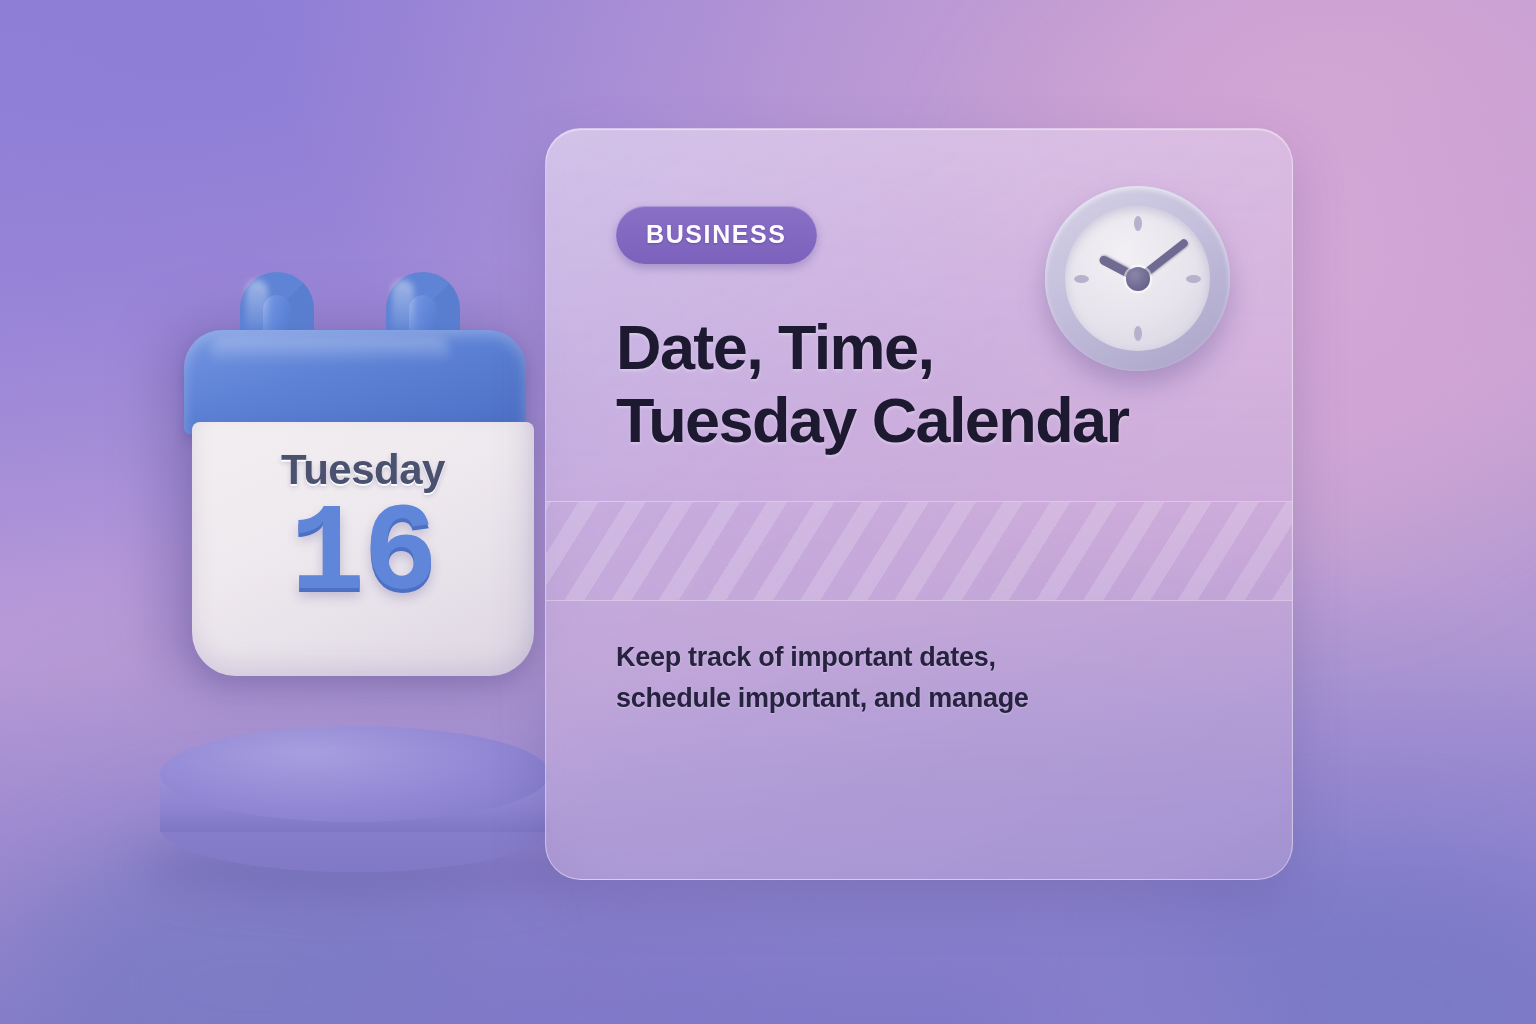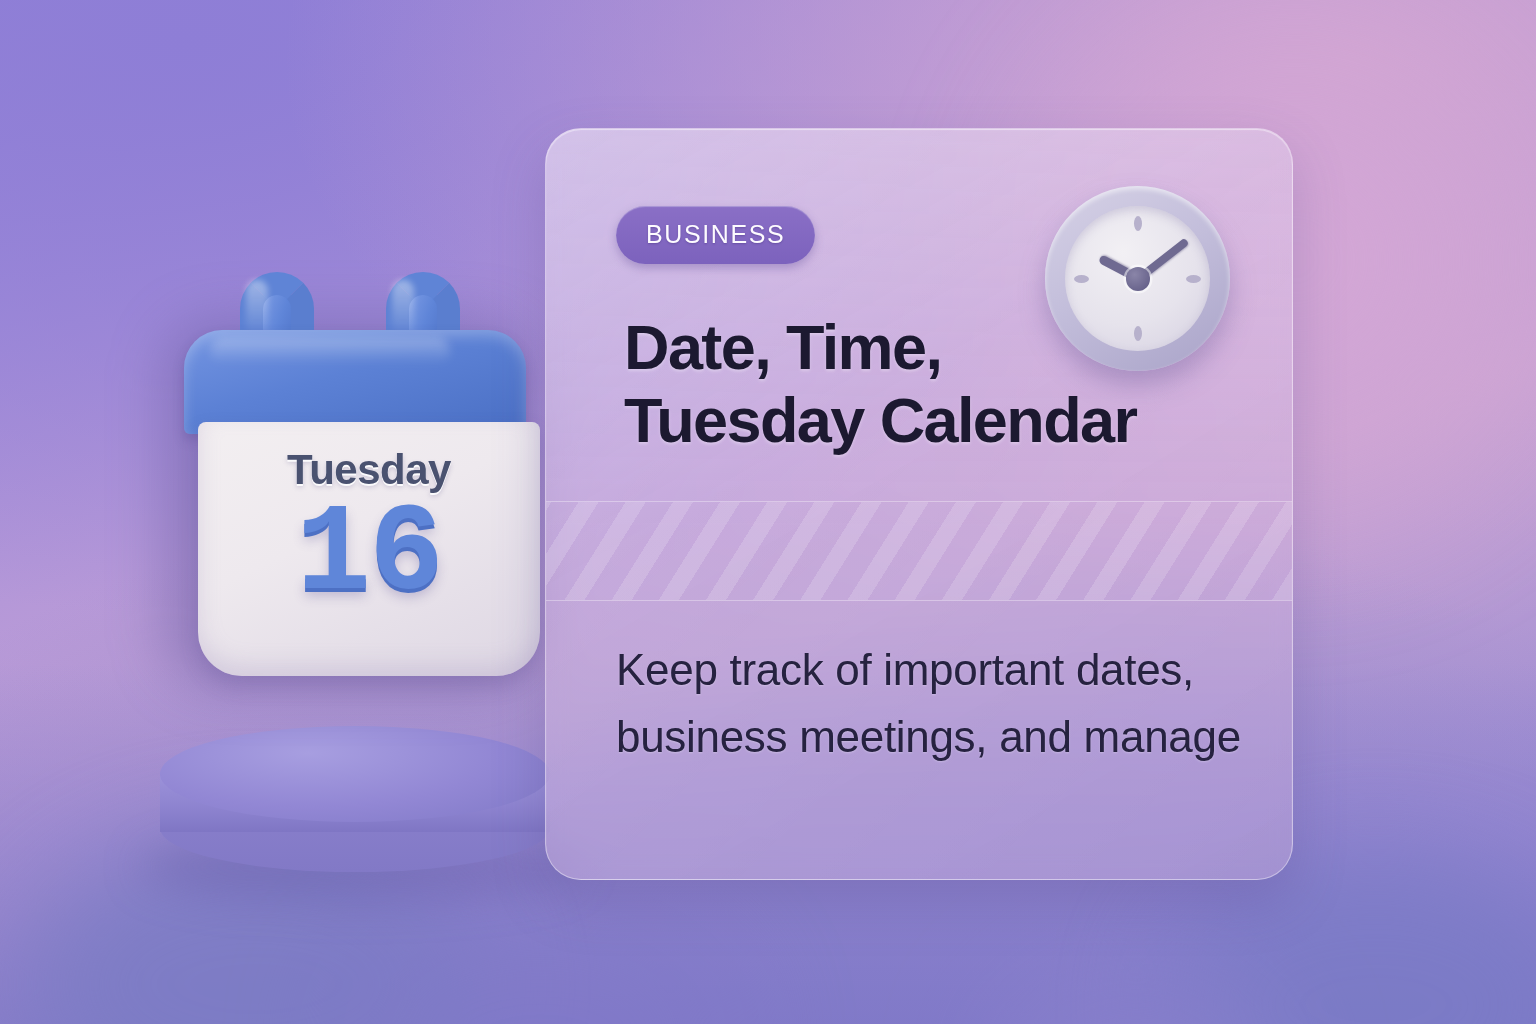--- a/index.html
+++ b/index.html
@@ -96,21 +96,21 @@
     border-radius:38px 38px 6px 6px;
     background:linear-gradient(165deg,#7495e2 0%, #5c81d5 44%, #4a6fc4 100%);
     box-shadow:inset 0 6px 14px rgba(255,255,255,.25), 0 6px 12px rgba(70,60,130,.28);
   }
   .cal-head-hl {
     position:absolute; left:26px; top:8px; width:240px; height:26px; border-radius:20px;
     background:linear-gradient(to bottom, rgba(255,255,255,.30), rgba(255,255,255,0));
     filter:blur(5px);
   }
   .cal-body {
-    position:absolute; left:20px; top:150px; width:342px; height:254px;
+    position:absolute; left:14px; top:150px; width:342px; height:254px;
     border-radius:8px 8px 44px 44px;
     background:linear-gradient(155deg,#f3eff1 0%, #eee9ee 42%, #ddd6e3 100%);
     box-shadow:inset 0 -10px 22px rgba(160,148,190,.28), 0 10px 20px rgba(85,74,140,.22);
     display:flex; flex-direction:column; align-items:center; padding-top:24px;
   }
   .cal-weekday {
     font-size:42px; font-weight:700; letter-spacing:-.5px;
     color:#4a5270;
     text-shadow:0 2px 0 rgba(255,255,255,.9), 0 3px 5px rgba(110,100,150,.32);
   }
@@ -137,47 +137,46 @@
     position:absolute; left:0; top:0; width:100%; height:54%;
     background:linear-gradient(to bottom, rgba(255,255,255,.14), rgba(255,255,255,0));
     pointer-events:none;
   }
 
   .badge {
     position:absolute; left:70px; top:77px;
     padding:14px 30px 15px; border-radius:30px;
     background:linear-gradient(to bottom,#8a6fc6 0%, #7c62bd 100%);
     box-shadow:0 4px 10px rgba(80,62,140,.32), inset 0 1px 1px rgba(255,255,255,.3);
-    color:#fdfbff; font-size:25px; font-weight:400; letter-spacing:1.6px;
+    color:#fdfbff; font-size:25px; font-weight:700; letter-spacing:1.6px;
     text-shadow:0 1px 2px rgba(60,40,110,.35);
   }
 
   .title {
     position:absolute; left:70px; top:182px; width:620px;
     font-size:63px; font-weight:700; line-height:1.16;
     letter-spacing:-1.6px; color:#1c1930;
     text-shadow:0 2px 3px rgba(255,255,255,.30);
-    margin-left:8px;
   }
   .title-line { display:block; }
 
   .divider-wrap { position:absolute; left:0; top:372px; width:100%; height:100px; }
   .divider-line { position:absolute; left:0; width:100%; height:1px; background:rgba(255,255,255,.34); }
   .divider-line.top { top:0; }
   .divider-line.bottom { bottom:0; }
   .divider-stripes {
     position:absolute; inset:1px 0;
     background:repeating-linear-gradient(-58deg,
       rgba(255,255,255,.16) 0px, rgba(255,255,255,.16) 17px,
       rgba(255,255,255,0)   17px, rgba(255,255,255,0)   40px);
   }
 
   .desc {
     position:absolute; left:70px; top:508px; width:640px;
-    font-size:44px; line-height:1.52; font-weight:400;
+    font-size:27px; line-height:1.52; font-weight:700;
     color:#262240; letter-spacing:-.3px;
     text-shadow:0 1px 2px rgba(255,255,255,.26);
   }
   .desc-line { display:block; }
 
   
   .clock { position:absolute; right:62px; top:57px; width:185px; height:185px; }
   .clock-bezel {
     position:absolute; inset:0; border-radius:50%;
     background:linear-gradient(150deg,#d6d2e6 0%, #c3bedb 46%, #a9a3c8 100%);
@@ -255,21 +254,21 @@
     </div>
 
     <div class="divider-wrap">
       <div class="divider-line top"></div>
       <div class="divider-stripes"></div>
       <div class="divider-line bottom"></div>
     </div>
 
     <div class="desc">
       <span class="desc-line">Keep track of important dates,</span>
-      <span class="desc-line">business meetings, and manage</span>
+      <span class="desc-line">schedule important, and manage</span>
     </div>
 
     <div class="clock">
       <div class="clock-bezel"></div>
       <div class="clock-face">
         <div class="tick tick-12"></div>
         <div class="tick tick-3"></div>
         <div class="tick tick-6"></div>
         <div class="tick tick-9"></div>
         <div class="hand hand-hour"></div>

